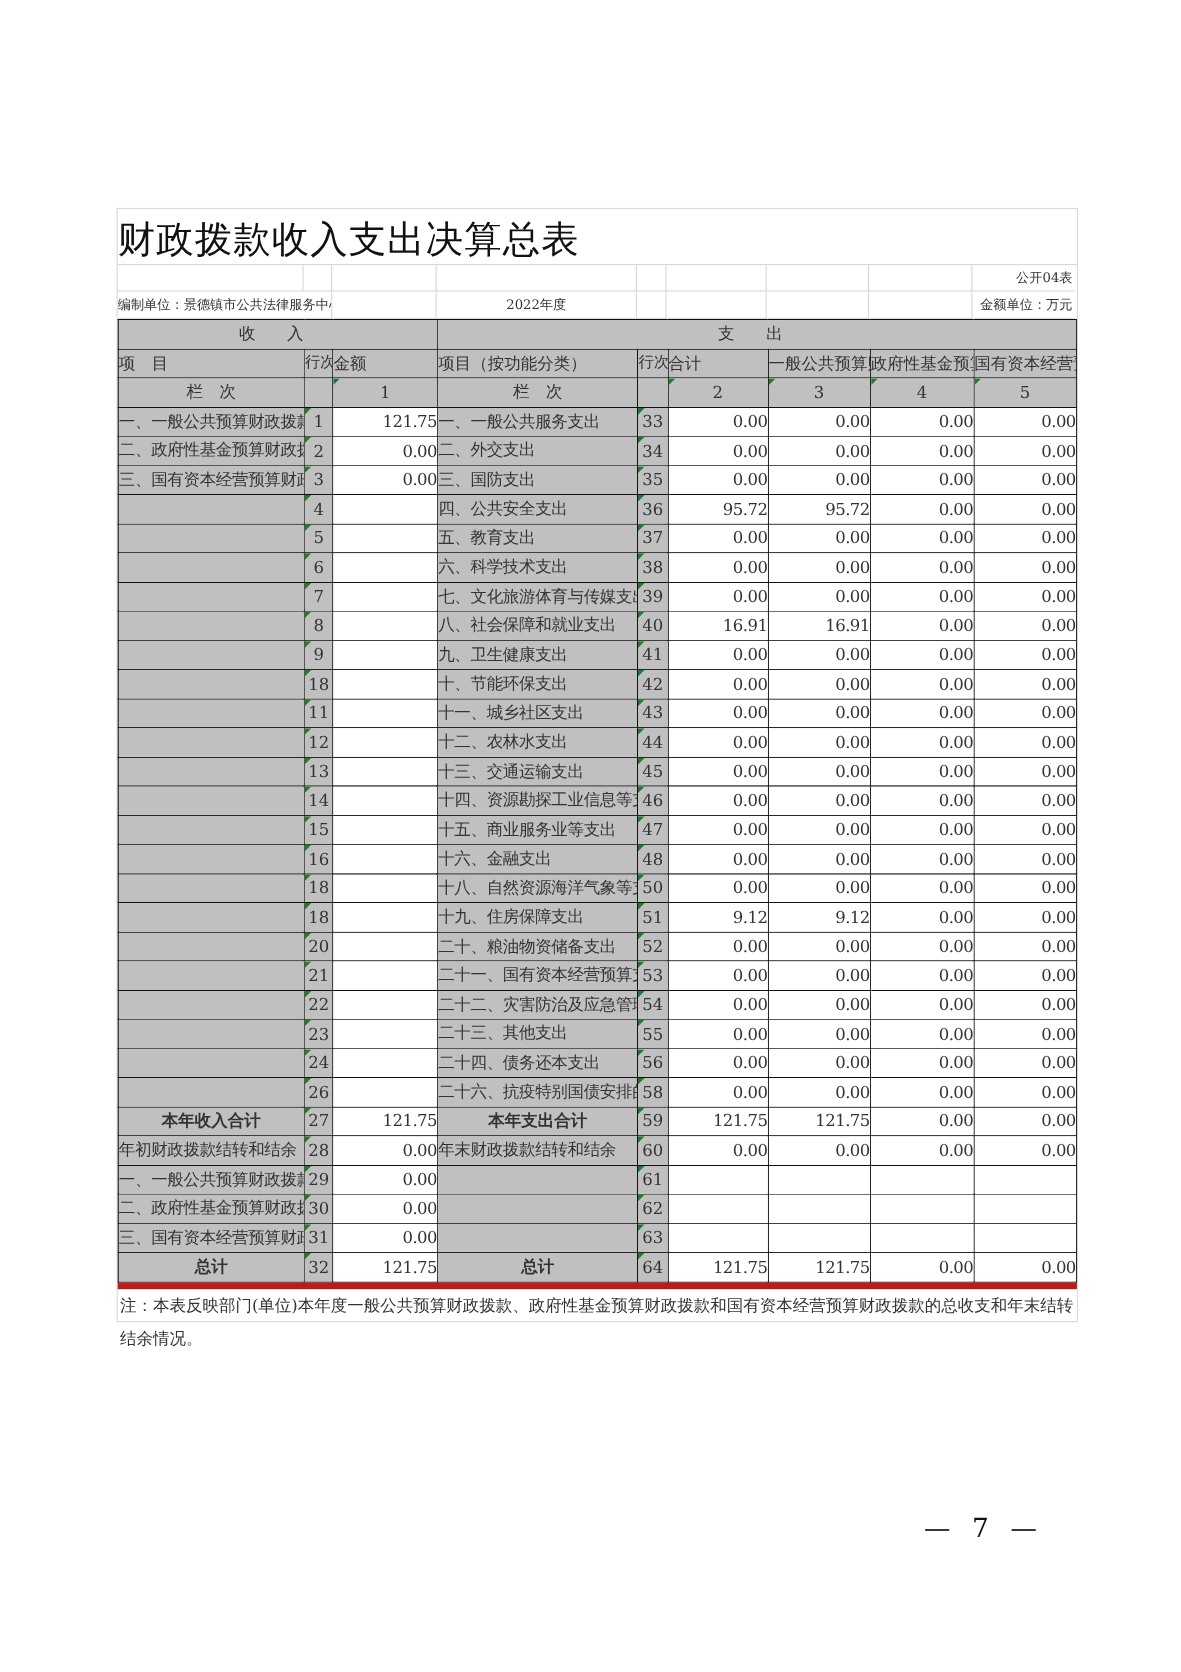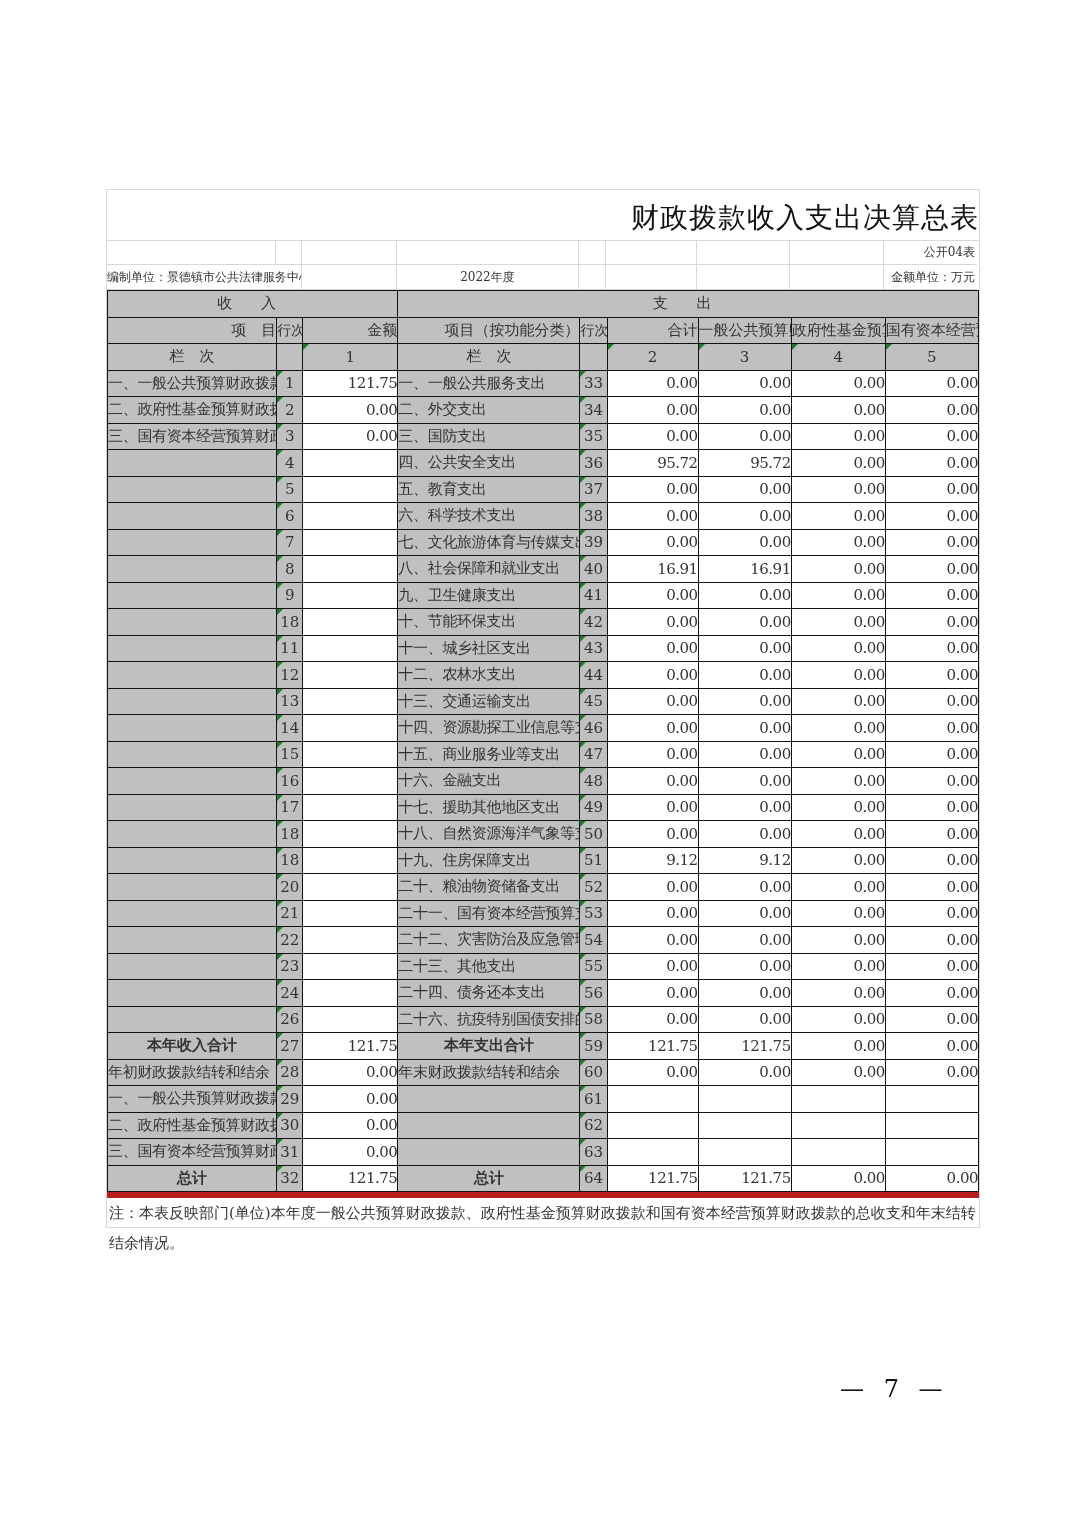--- a/index.html
+++ b/index.html
@@ -1,33 +1,33 @@
 <!DOCTYPE html>
 <html><head>
 <meta charset="utf-8">
 <style>
   html, body { margin: 0; padding: 0; background: #ffffff; }
   body { width: 1074px; height: 1520px; position: relative; font-family: "DejaVu Serif", "Liberation Serif", serif; color: #222; overflow: hidden; }
   .sheet { position: absolute; left: 106px; top: 189px; width: 872px; border: 1px solid #d8d8d8; background: #fff; }
-  .title { height: 50px; line-height: 56px; text-align: right; font-size: 28px; letter-spacing: 1px; color: #111; border-bottom: 1px solid #d8d8d8; }
+  .title { height: 50px; line-height: 56px; text-align: left; font-size: 34px; letter-spacing: 1px; color: #111; border-bottom: 1px solid #d8d8d8; }
   .grid { display: grid; grid-template-columns: 169px 26px 95px 182px 27px 91px 93px 94px 93px; }
   .gcell { box-sizing: border-box; border-right: 1px solid #d8d8d8; border-bottom: 1px solid #d8d8d8; font-size: 12px; color: #333; white-space: nowrap; overflow: hidden; display: flex; align-items: center; }
   .gcell:last-child { border-right: none; }
   .r-blank .gcell { height: 24px; }
   .r-info .gcell { height: 25px; }
   .right { justify-content: flex-end; padding-right: 2px; }
   .center { justify-content: center; }
   table.main { border-collapse: collapse; table-layout: fixed; width: 872px; }
   table.main td { border: 1.5px solid #111; padding: 0; font-size: 15px; white-space: nowrap; overflow: hidden; position: relative; height: 25.5px; color: #333; }
   td.g { background: #c0c0c0; }
   td.w { background: #ffffff; }
   td.num { text-align: right; padding-right: 1px; font-size: 15px; letter-spacing: -0.5px; }
   td.c { text-align: center; }
   td.lbl { text-align: left; padding-left: 1px; letter-spacing: -0.3px; }
-  td.hdr { height: 72px; text-align: right; font-size: 15px; line-height: 22px; white-space: normal; margin-top: 12px; }
+  td.hdr { height: 72px; text-align: left; font-size: 15px; line-height: 22px; white-space: normal; margin-top: 12px; }
   td.sec { height: 25px; text-align: center; letter-spacing: 12px; font-size: 15px; }
   td.bold { font-weight: bold; text-align: center; font-family: "DejaVu Sans", "Liberation Sans", sans-serif; font-size: 15px; color: #111; }
   .tri::before { content: ""; position: absolute; left: 0; top: 0; border-top: 6px solid #1f7a2a; border-right: 6px solid transparent; }
   .note { height: 29px; line-height: 30px; font-size: 15px; padding-left: 2px; color: #333; border-top: 6px solid #b91c1c; }
   .page-num { position: absolute; left: 840px; top: 1375px; font-size: 24px; color: #111; letter-spacing: 6px; font-family: "DejaVu Serif", serif; }
 </style>
 </head>
 <body>
 
 <div class="sheet">
@@ -268,31 +268,20 @@
           <td class="w num"></td>
           <td class="g lbl">十六、金融支出</td>
           <td class="g c tri">48</td>
           <td class="w num">0.00</td>
           <td class="w num">0.00</td>
           <td class="w num">0.00</td>
           <td class="w num">0.00</td>
         </tr>
         <tr>
           <td class="g lbl"></td>
-          <td class="g c tri">17</td>
-          <td class="w num"></td>
-          <td class="g lbl">十七、援助其他地区支出</td>
-          <td class="g c tri">49</td>
-          <td class="w num">0.00</td>
-          <td class="w num">0.00</td>
-          <td class="w num">0.00</td>
-          <td class="w num">0.00</td>
-        </tr>
-        <tr>
-          <td class="g lbl"></td>
           <td class="g c tri">18</td>
           <td class="w num"></td>
           <td class="g lbl">十八、自然资源海洋气象等支出</td>
           <td class="g c tri">50</td>
           <td class="w num">0.00</td>
           <td class="w num">0.00</td>
           <td class="w num">0.00</td>
           <td class="w num">0.00</td>
         </tr>
         <tr>

